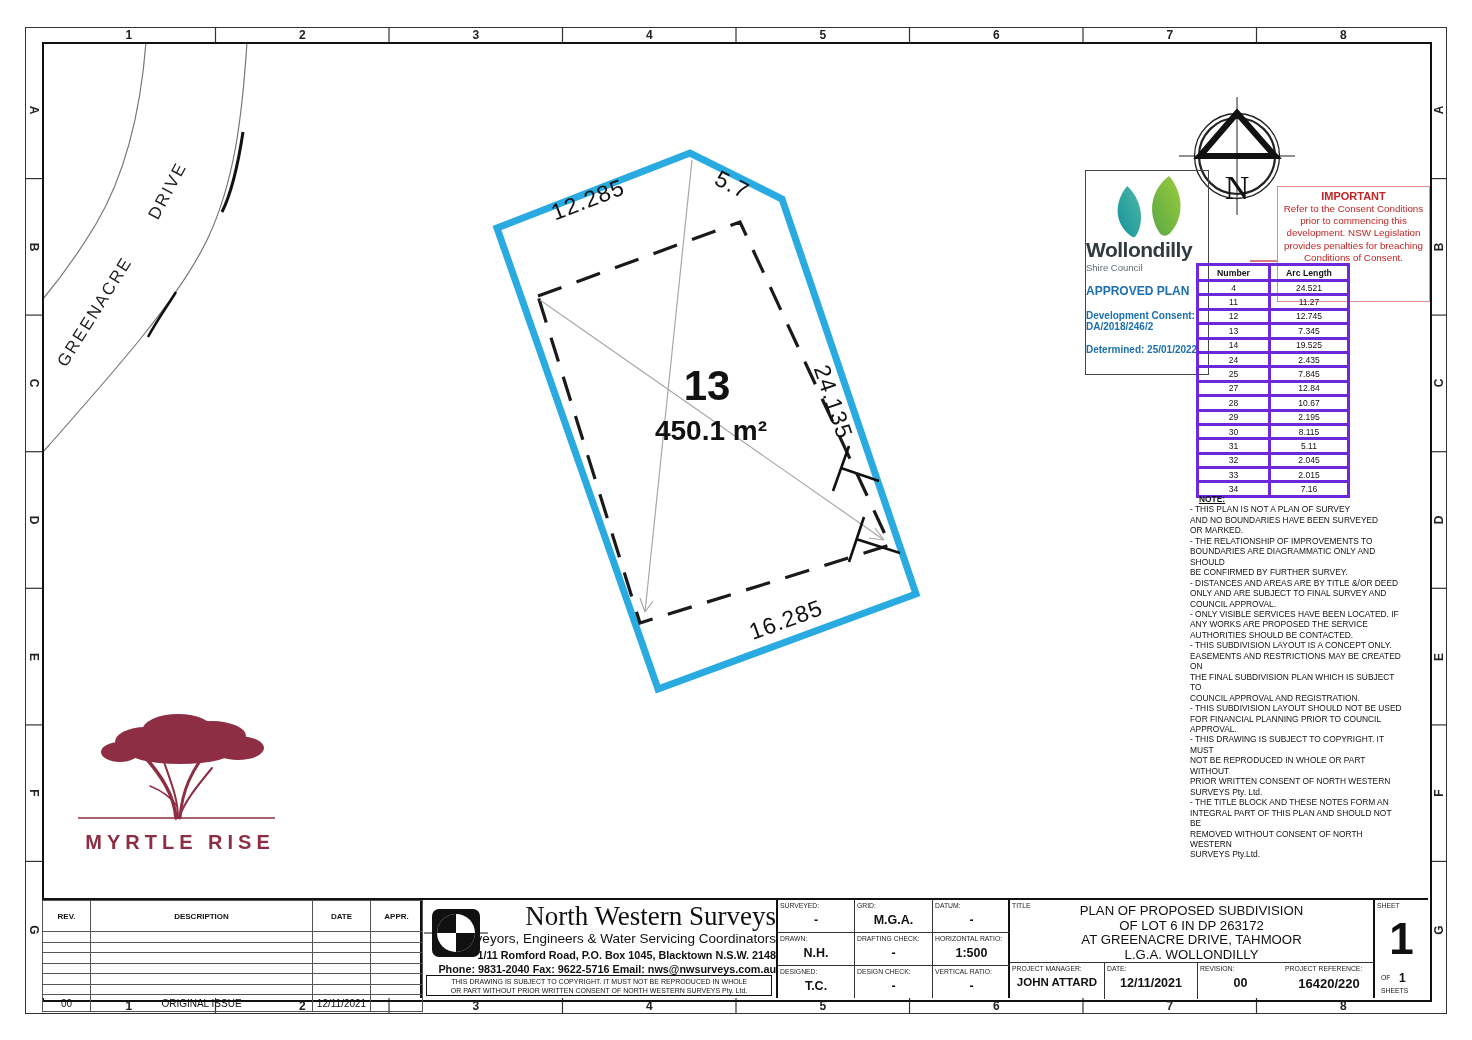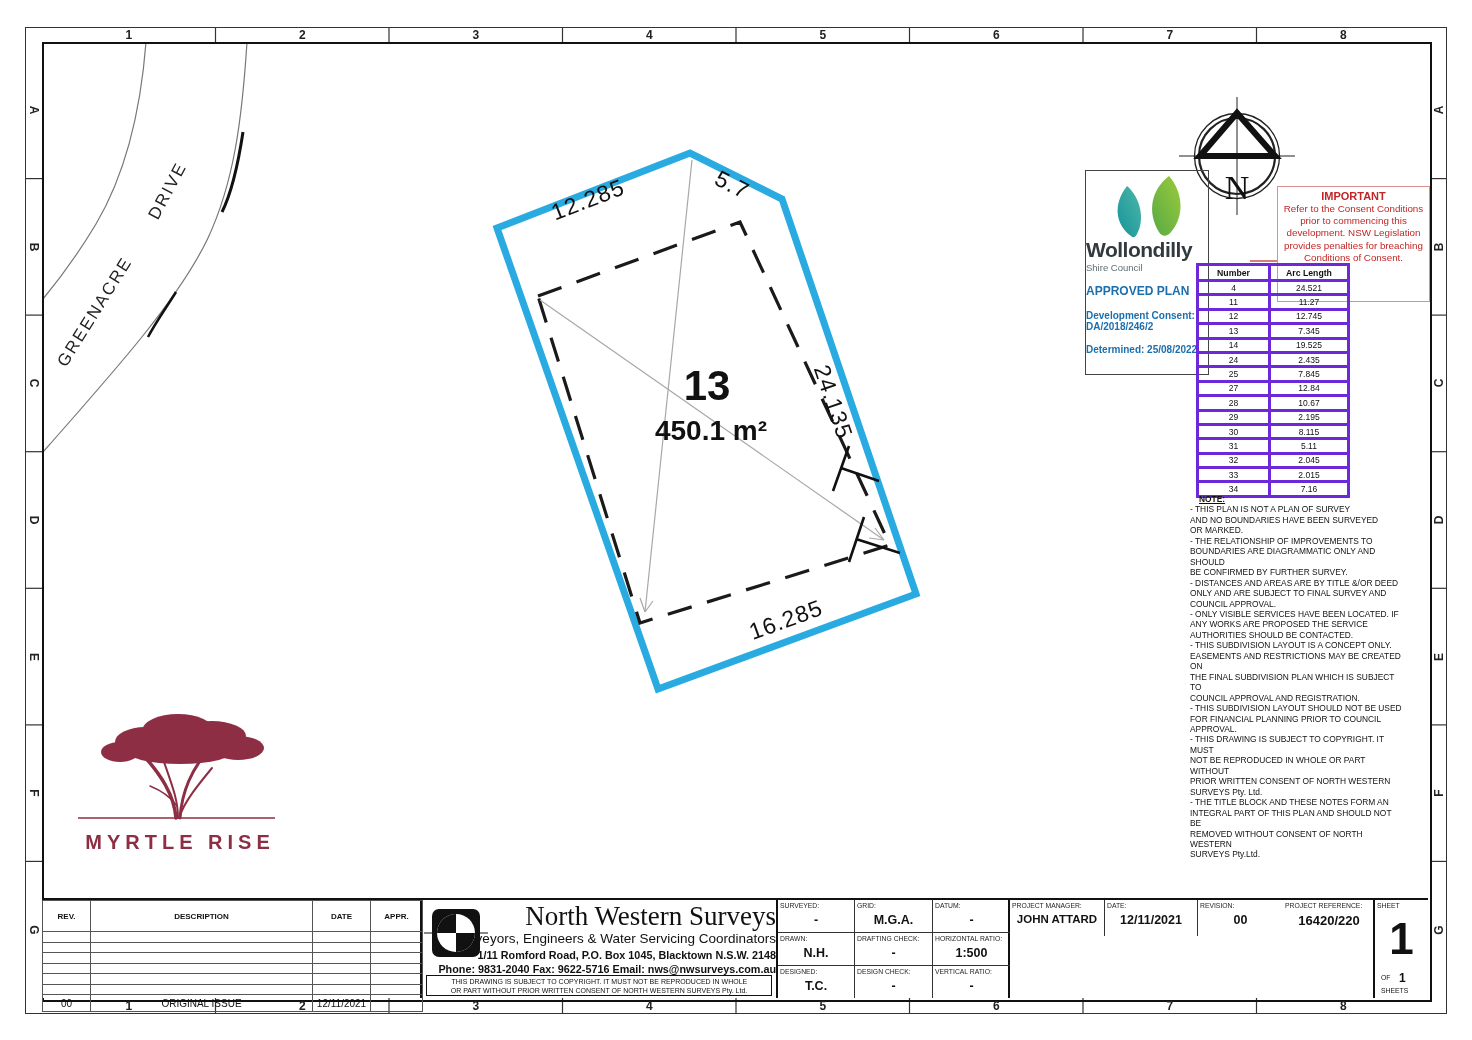--- a/index.html
+++ b/index.html
@@ -214,21 +214,21 @@
         </linearGradient>
       </defs>
       <path fill="url(#teal)" d="M44,62 C28,50 26,30 40,12 C54,24 58,46 50,60 C48,64 46,64 44,62 Z"></path>
       <path fill="url(#green)" d="M72,58 C60,38 64,16 82,2 C96,18 98,42 84,58 C80,63 75,63 72,58 Z"></path>
     </svg>
     <div class="cname">Wollondilly</div>
     <div class="cshire">Shire Council</div>
     <div class="capproved">APPROVED PLAN</div>
     <div class="cline cgap">Development Consent:</div>
     <div class="cline">DA/2018/246/2</div>
-    <div class="cline cgap">Determined: 25/08/2022</div>
+    <div class="cline cgap">Determined: 25/01/2022</div>
   </div>
 
   <div class="abs important">
     <div class="ititle">IMPORTANT</div>
     <div class="ibody">Refer to the Consent Conditions
 prior to commencing this
 development.  NSW Legislation
 provides penalties for breaching
 Conditions of Consent.</div>
   </div>
@@ -452,20 +452,29 @@
           <span class="clab">DESIGN CHECK:</span>
           <span class="cval">-</span>
         </div>
       <div class="cell">
           <span class="clab">VERTICAL RATIO:</span>
           <span class="cval">-</span>
         </div>
     </div>
 
     <div class="tsec ttl">
+      <div class="tmain">
+        <span class="clab">TITLE</span>
+        <div class="tlines">
+          <div>PLAN OF PROPOSED SUBDIVISION</div>
+          <div>OF LOT 6 IN DP 263172</div>
+          <div>AT GREENACRE DRIVE, TAHMOOR</div>
+          <div>L.G.A. WOLLONDILLY</div>
+        </div>
+      </div>
       <div class="trow">
         <div class="cell">
             <span class="clab">PROJECT MANAGER:</span>
             <span class="cval" style="font-size:11.5px">JOHN ATTARD</span>
           </div>
         <div class="cell">
             <span class="clab">DATE:</span>
             <span class="cval">12/11/2021</span>
           </div>
         <div class="cell">

